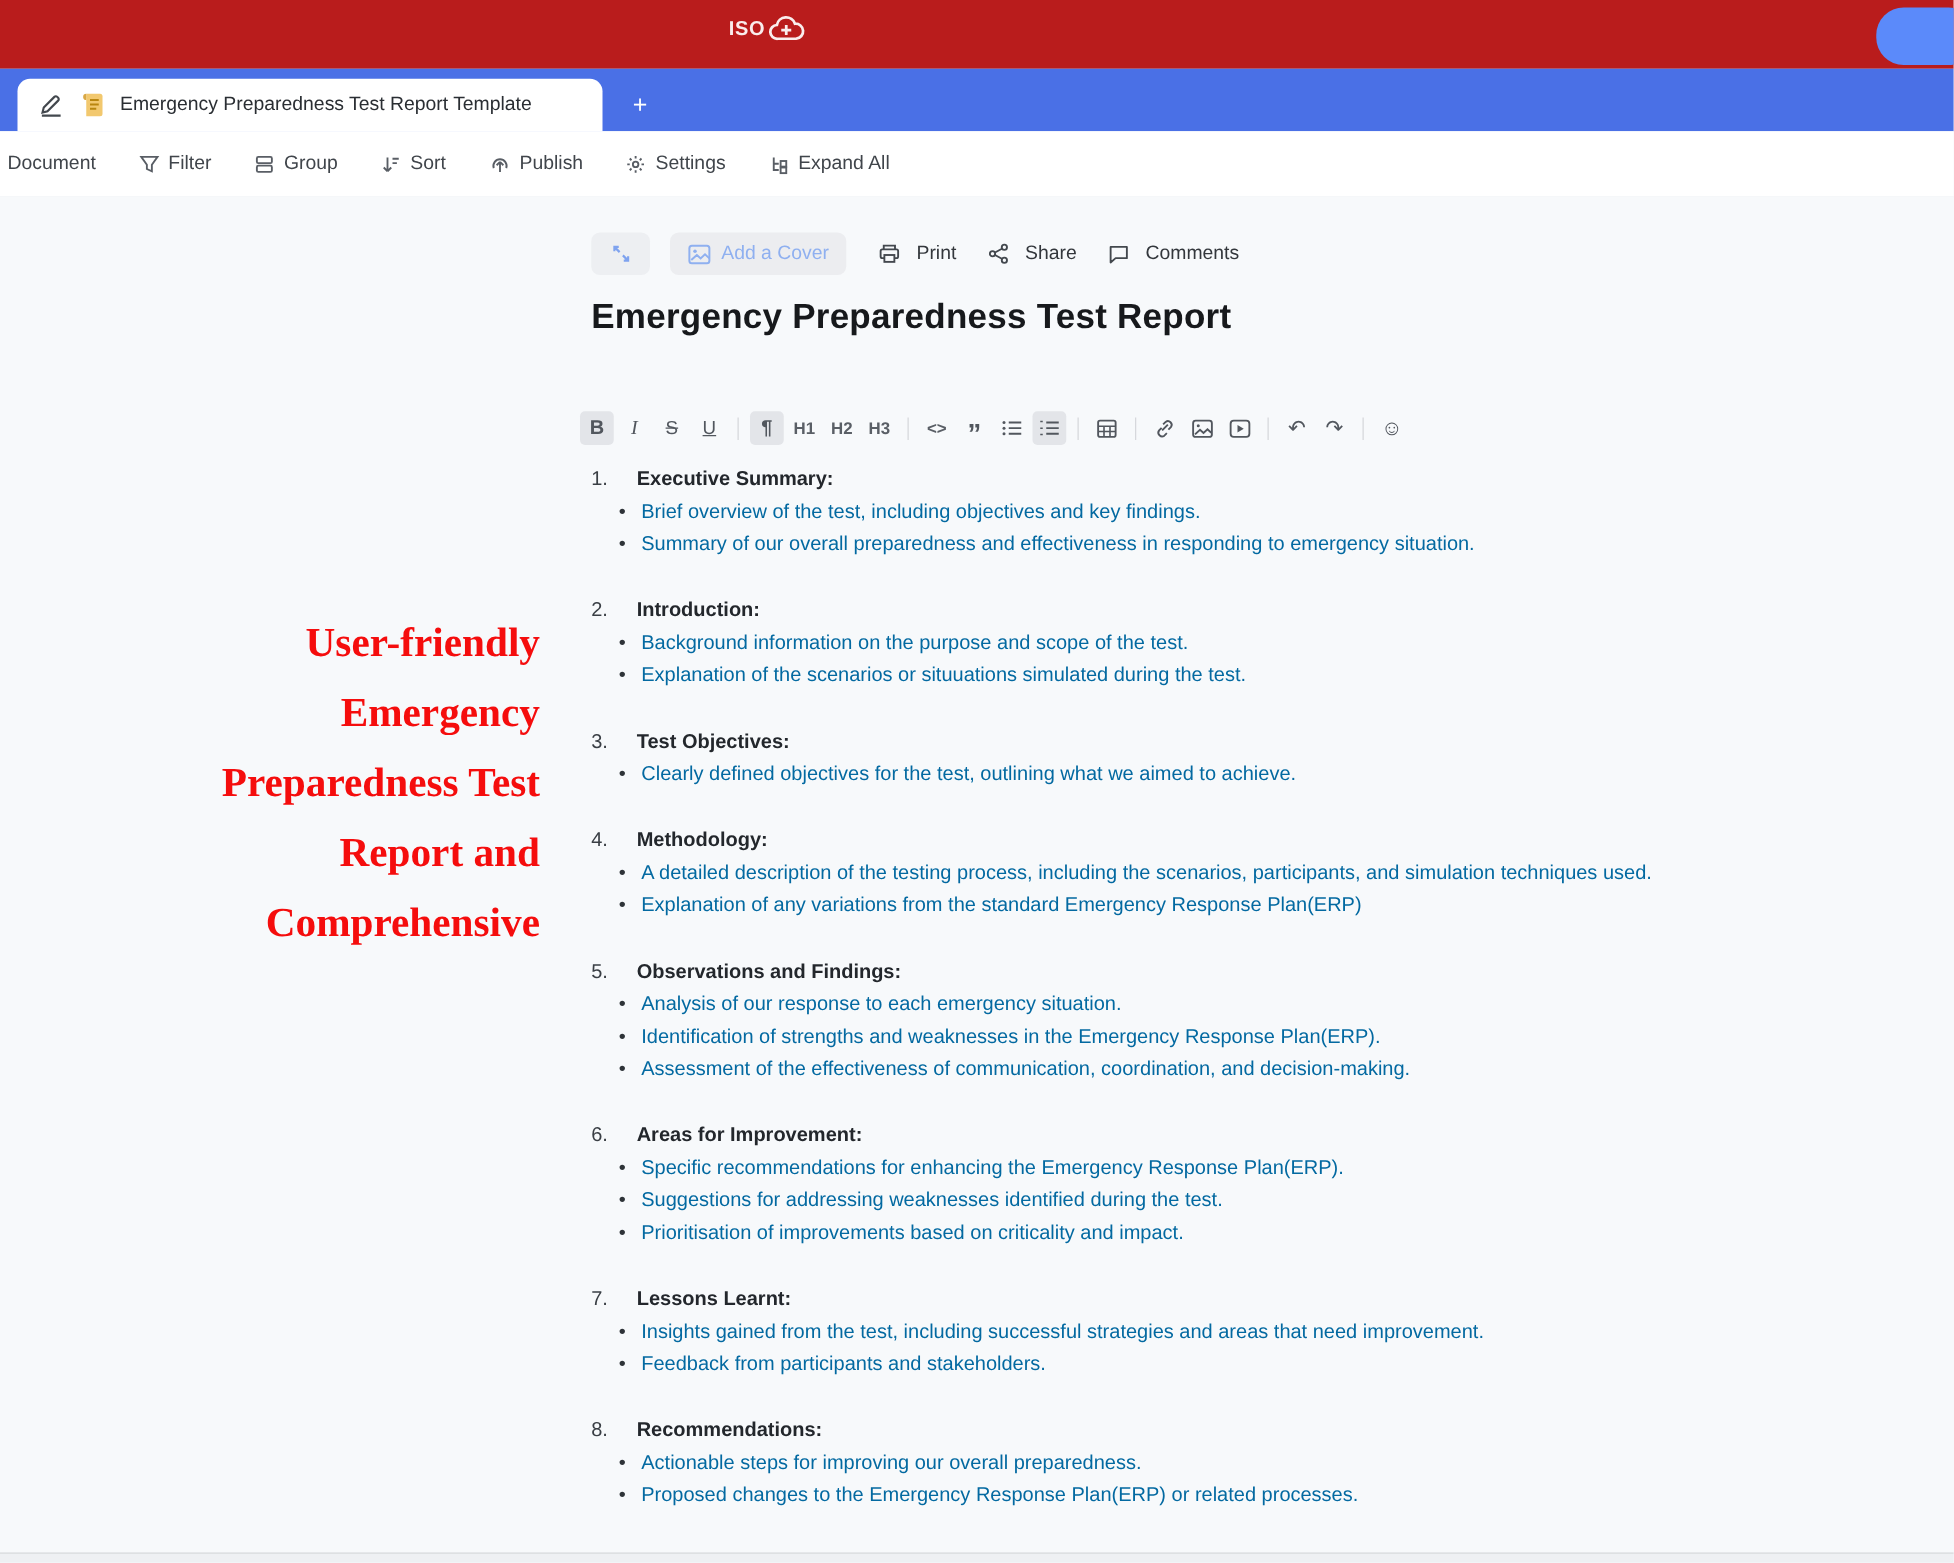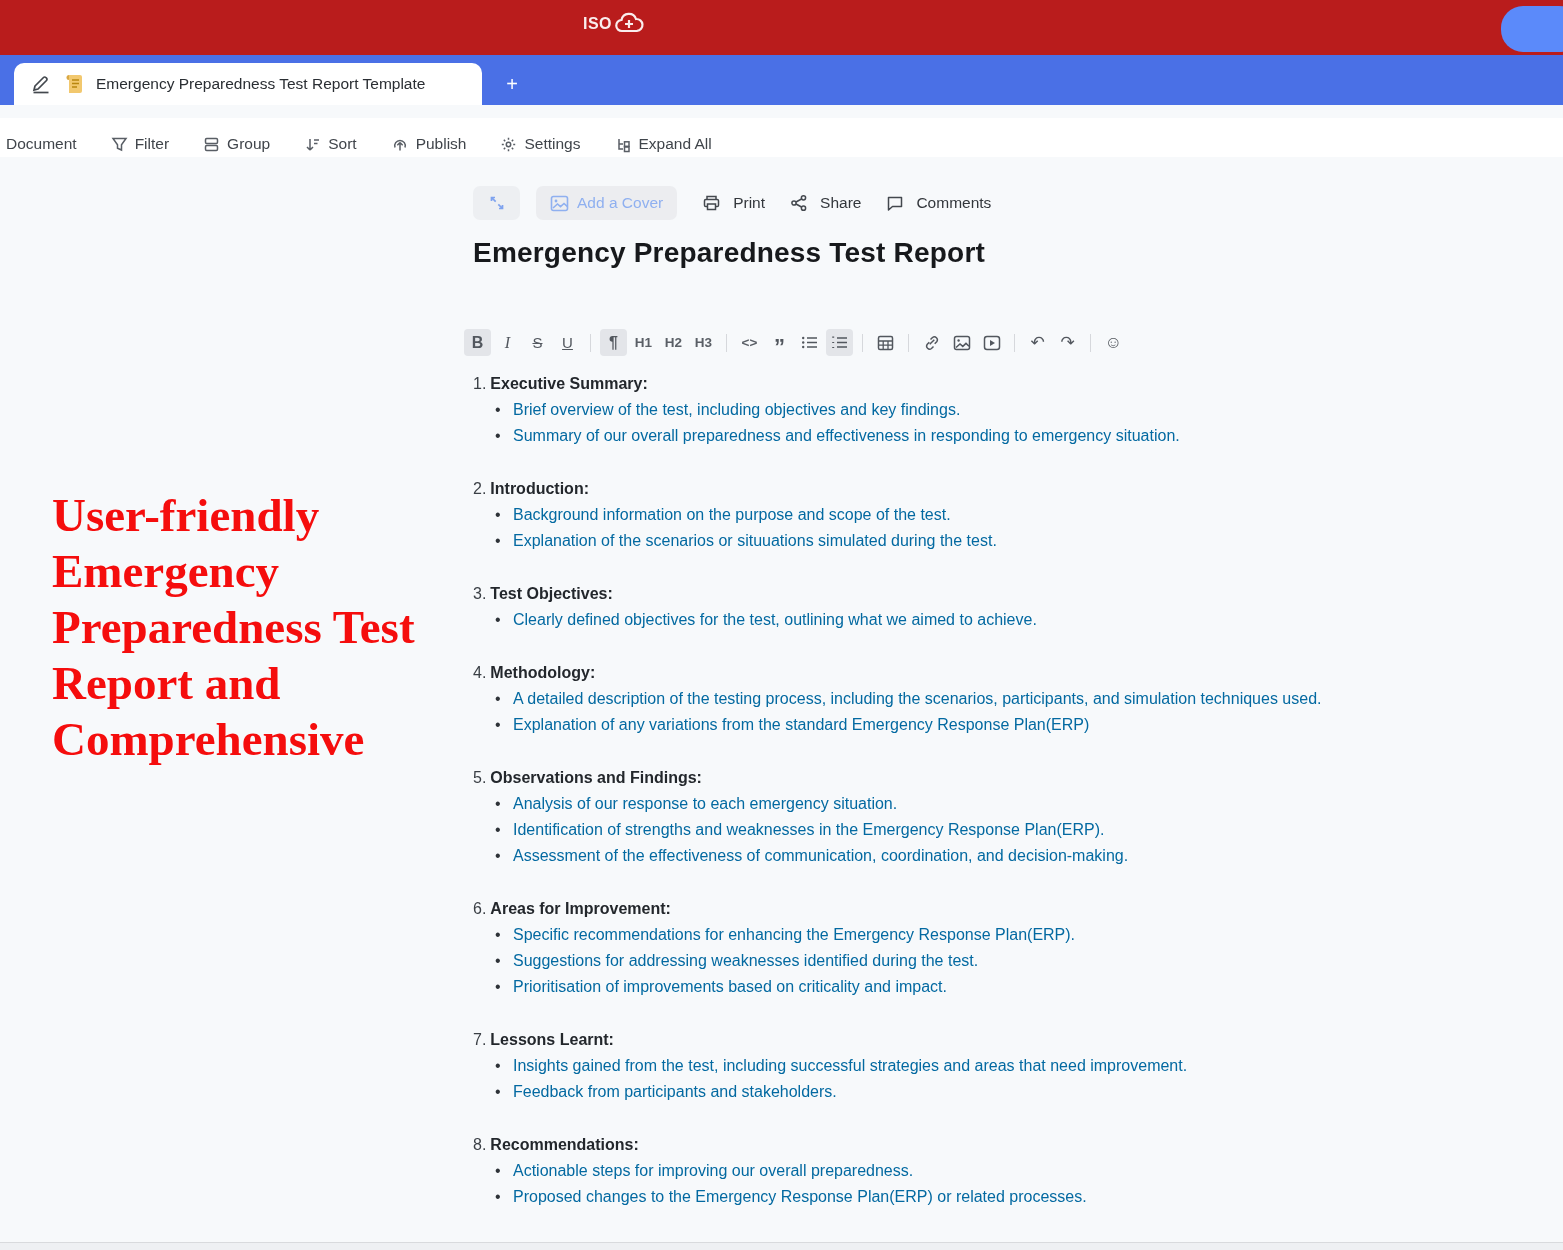--- a/index.html
+++ b/index.html
@@ -14,21 +14,21 @@
     color:rgba(255,255,255,.92);font-weight:bold;font-size:16px;letter-spacing:.5px;}
   .corner-btn{position:absolute;right:-18px;top:6px;width:80px;height:46px;border-radius:22px;
     background:#5b8afa;}
   .tabbar{position:absolute;left:0;top:55px;width:1563px;height:50px;background:#4a70e6;}
   .doc-tab{position:absolute;left:14px;top:8px;height:42px;width:468px;background:#ffffff;
     border-radius:10px 10px 0 0;display:flex;align-items:center;gap:12px;padding:0 16px;box-sizing:border-box;}
   .doc-tab-title{font-size:15.5px;color:#2a2e33;white-space:nowrap;}
   .new-tab{position:absolute;left:492px;top:8px;width:40px;height:42px;display:flex;align-items:center;
     justify-content:center;color:#ffffff;font-size:20px;cursor:pointer;}
   
-  .menubar{position:absolute;left:0;top:118px;width:1563px;height:52px;background:#ffffff;
+  .menubar{position:absolute;left:0;top:105px;width:1563px;height:52px;background:#ffffff;
     border-bottom:1px solid #e9ebee;display:flex;align-items:center;gap:0;}
   .menu-item{display:flex;align-items:center;gap:7px;padding:0 17px;height:100%;
     font-size:15.5px;color:#40454b;cursor:pointer;}
   .menu-item:first-child{padding-left:6px;}
   .menu-item svg{display:block;}
   
   .content{position:absolute;left:0;top:157px;width:1563px;height:1085px;background:#f7f9fb;}
   .actions-row{position:absolute;left:473px;top:29px;display:flex;align-items:center;gap:16px;}
   .expand-btn{width:47px;height:34px;background:#edeff2;border-radius:7px;display:flex;
     align-items:center;justify-content:center;cursor:pointer;}
@@ -50,27 +50,27 @@
   .fmt-p{font-size:16px;font-weight:600;}
   .fmt-h{font-size:13.5px;font-weight:600;color:#5a5f66;}
   .fmt-q{font-size:22px;font-weight:700;line-height:10px;padding-top:9px;}
   .fmt-divider{width:1px;height:18px;background:#d6d8dc;margin:0 6px;}
   .fmt-arrow{font-size:17px;}
   
   .doc-body{position:absolute;left:473px;top:214px;width:866px;}
   .section{margin-bottom:27px;}
   .sec-head{font-size:16px;line-height:26px;color:#23272c;}
   .sec-num{color:#3a3f45;font-weight:400;margin-right:4px;}
-  .sec-title{font-weight:700;}
+  .sec-title{font-weight:700;margin-left:19px;}
   .sec-list{margin:0;padding:0;list-style:none;}
   .sec-list li{position:relative;padding-left:40px;font-size:16px;line-height:26px;color:#0369a1;}
   .sec-list li::before{content:"•";position:absolute;left:22px;color:#2e3338;font-size:16px;}
   
-  .annotation{position:absolute;left:52px;top:330px;width:380px;text-align:left;
-    color:#f50d0d;font-size:47px;line-height:56px;font-weight:600;
+  .annotation{position:absolute;left:52px;top:330px;width:380px;text-align:right;
+    color:#f50d0d;font-size:33px;line-height:56px;font-weight:600;
     font-family:cursive;}
   
   .bottomstrip{position:absolute;left:0;top:1242px;width:1563px;height:8px;background:#eef0f3;
     border-top:1px solid #d8dadd;}
   .ic{flex:none;}
 </style>
 </head>
 <body>
 
 <div class="topbar">

